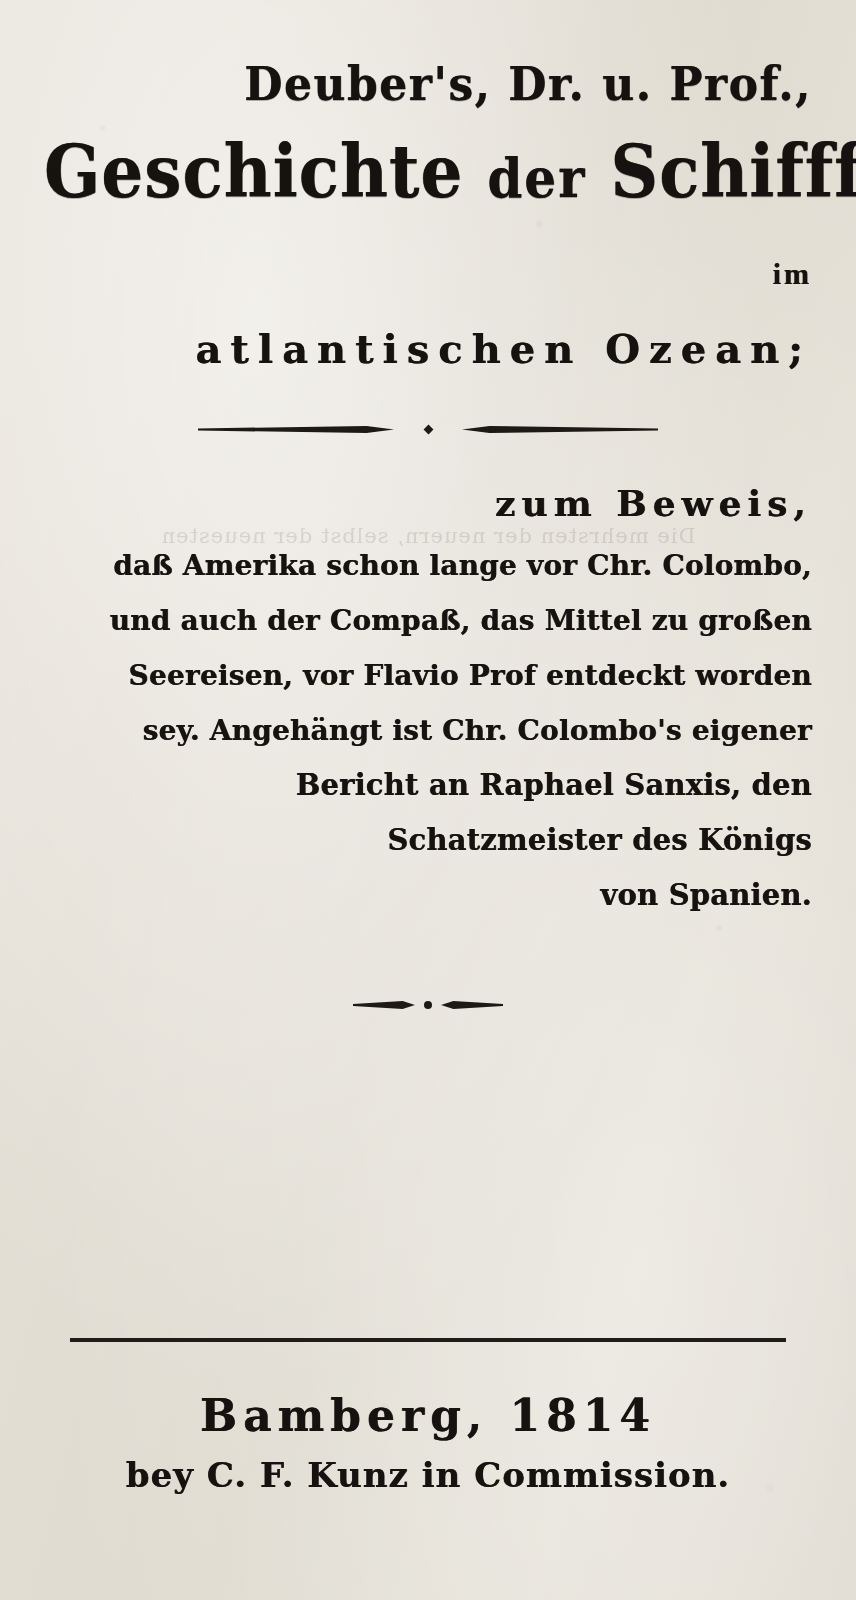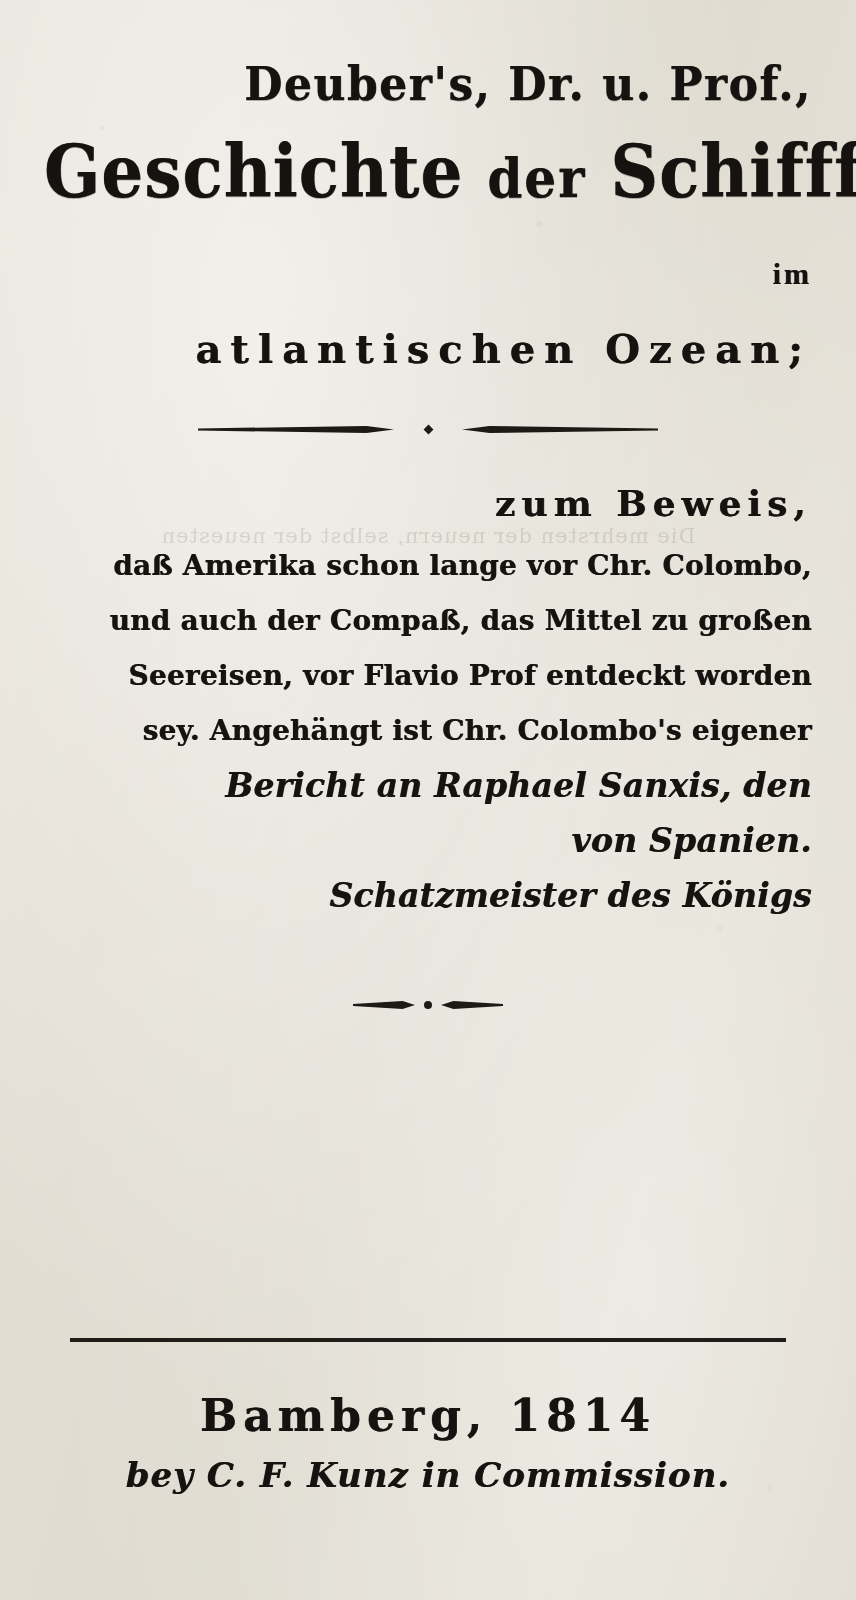--- a/index.html
+++ b/index.html
@@ -159,22 +159,21 @@
     letter-spacing: 0.2px;
   }
   .subtitle-block .ln {
     display: block;
     white-space: nowrap;
   }
   .subtitle-block .ln.full {
     font-size: 28px;
   }
   .subtitle-block .ln.short {
-    font-size: 33px;
-    font-style: italic;
+    font-size: 29px;
   }
 
   
   .mini-ornament {
     position: relative;
     margin: 74px auto 0 auto;
     width: 150px;
     height: 16px;
   }
   .mini-ornament .seg {
@@ -224,21 +223,20 @@
     text-align: center;
   }
   .imprint .place-year {
     font-size: 44px;
     letter-spacing: 6px;
   }
   .imprint .publisher {
     margin-top: 14px;
     font-size: 34px;
     letter-spacing: 1px;
-    font-style: italic;
   }
 </style>
 </head>
 <body>
 
 <div id="page">
 
   <div class="showthrough">Die mehrsten der neuern, selbst der neuesten</div>
 
   <div class="content">
@@ -262,22 +260,22 @@
     </div>
 
     <div class="fraktur zum-beweis">zum Beweis,</div>
 
     <div class="fraktur subtitle-block">
       <span class="ln full">daß Amerika schon lange vor Chr. Colombo,</span>
       <span class="ln full">und auch der Compaß, das Mittel zu großen</span>
       <span class="ln full">Seereisen, vor Flavio Prof entdeckt worden</span>
       <span class="ln full">sey. Angehängt ist Chr. Colombo's eigener</span>
       <span class="ln short">Bericht an Raphael Sanxis, den</span>
+      <span class="ln short">Schatzmeister des Königs</span>
       <span class="ln short">von Spanien.</span>
-      <span class="ln short">Schatzmeister des Königs</span>
     </div>
 
     <div class="mini-ornament">
       <span class="seg left"></span>
       <span class="dot"></span>
       <span class="seg right"></span>
     </div>
 
   </div>
 

